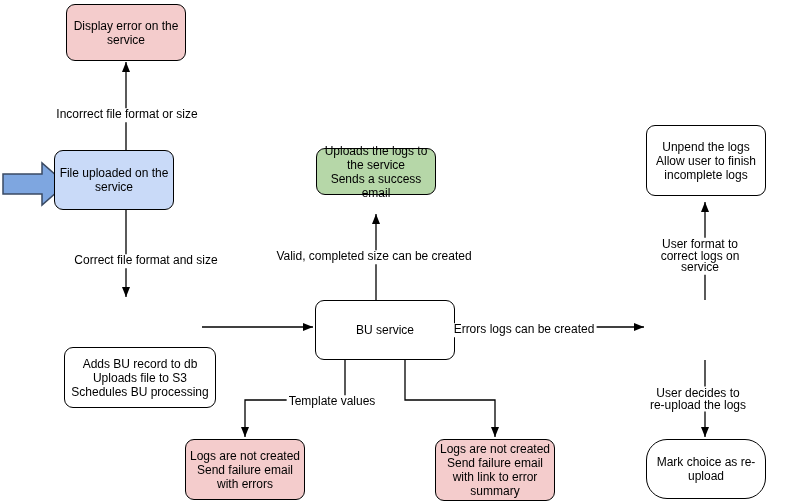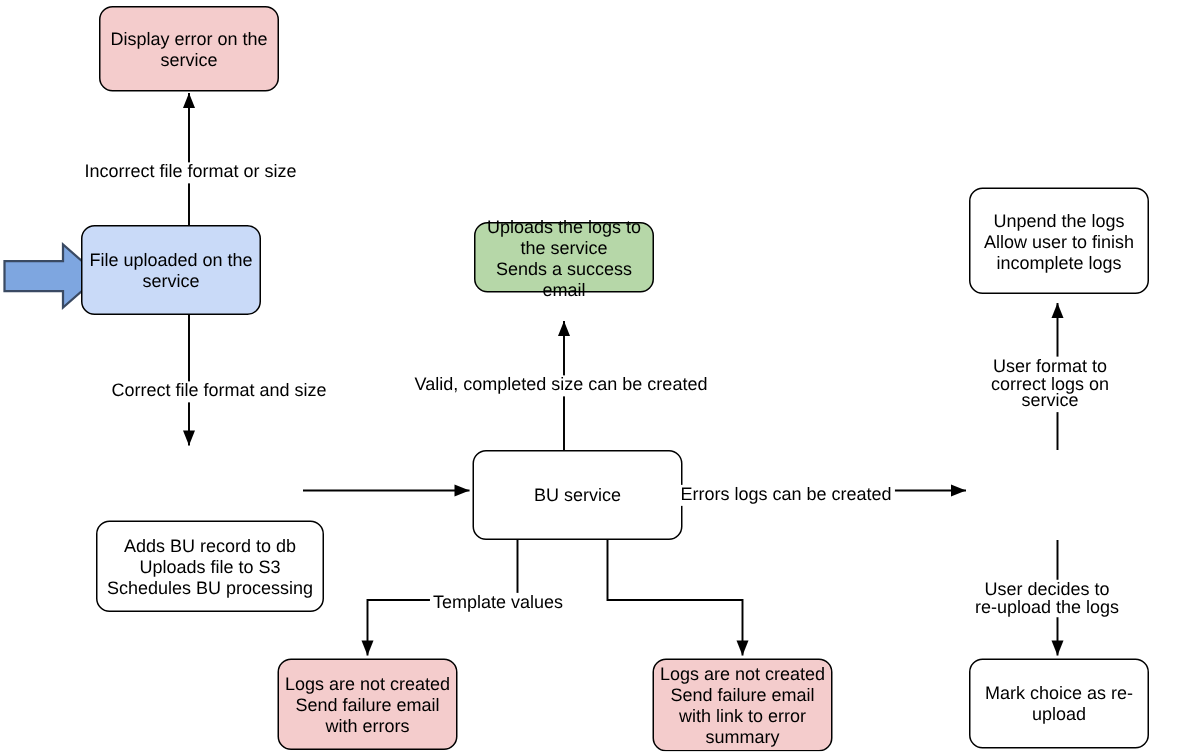--- a/index.html
+++ b/index.html
@@ -100,21 +100,21 @@
   <div class="node fill-green" style="left:316px; top:148px; width:120px; height:47px;">Uploads the logs to
 the service
 Sends a success
 email</div>
 
   <div class="node fill-white" style="left:646px; top:125px; width:120px; height:71px;">Unpend the logs
 Allow user to finish
 incomplete logs</div>
 
 
-  <div class="node fill-white" style="left:646px; top:439px; width:120px; height:60px;">Mark choice as re-
+  <div class="node fill-white" style="left:646px; top:439px; width:120px; height:60px;border-radius:21px;">Mark choice as re-
 upload</div>
 
   <div class="node fill-pink" style="left:185px; top:439px; width:120px; height:61px;">Logs are not created
 Send failure email
 with errors</div>
 
   <div class="node fill-pink" style="left:435px; top:439px; width:120px; height:62px;">Logs are not created
 Send failure email
 with link to error
 summary</div>

